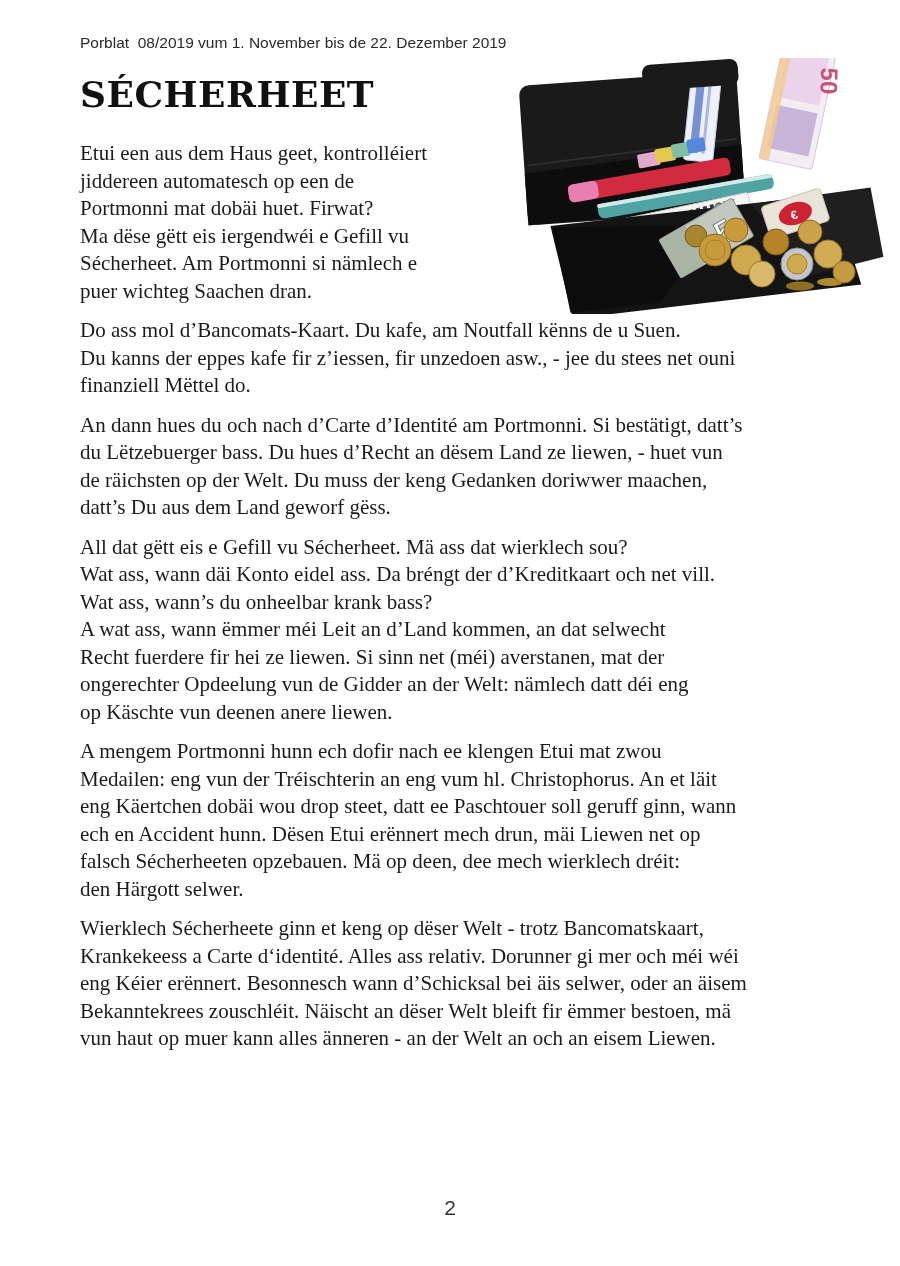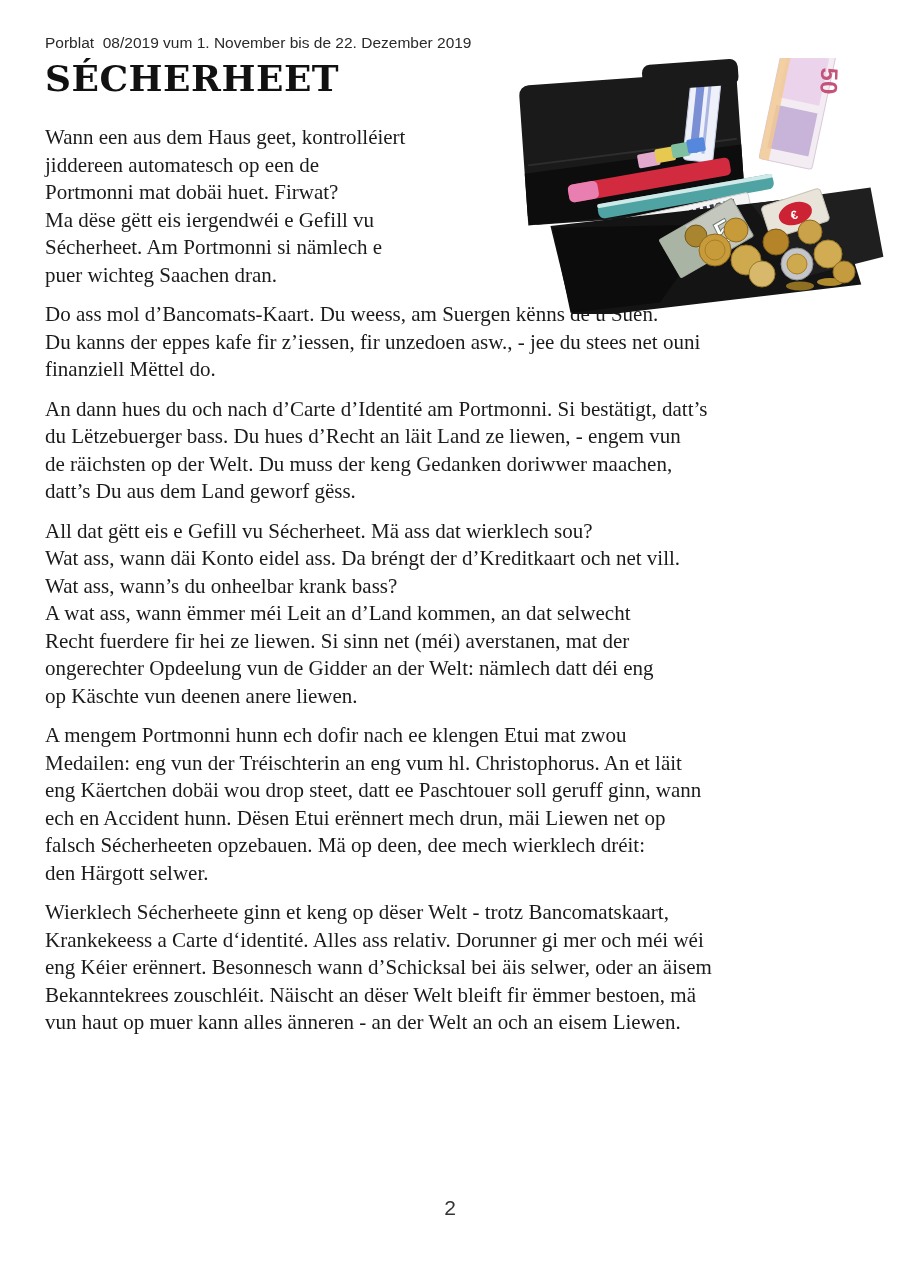--- a/index.html
+++ b/index.html
@@ -6,38 +6,38 @@
   html, body { margin: 0; padding: 0; }
   body {
     width: 900px; height: 1266px;
     background: #ffffff;
     font-family: "Liberation Serif", serif;
     color: #1c1c1c;
     position: relative;
     overflow: hidden;
   }
   .page { position: relative; width: 900px; height: 1266px; background:#fff; }
-  .content { padding: 34px 44px 0 45px; }
+  .content { padding: 34px 44px 0 80px; }
 
   .header-line {
     font-family: "Liberation Sans", sans-serif;
     font-size: 15.5px;
     line-height: 18px;
     color: #2a2a2a;
     white-space: pre;
     margin: 0;
   }
   .page-title {
     font-family: "DejaVu Serif", serif;
     font-weight: 700;
     font-size: 36px;
     line-height: 44px;
     letter-spacing: 0.5px;
     color: #111;
-    margin: 4px 0 24px 0;
+    margin: 20px 0 24px 0;
   }
   p.body-para {
     font-size: 21px;
     line-height: 27.5px;
     margin: 0 0 12px 0;
     white-space: pre-line;
     color: #1b1b1b;
   }
   p.body-para.narrow { max-width: 440px; }
 
@@ -62,31 +62,31 @@
 </head>
 <body>
 
 <div class="page">
   <div class="content">
 
     <p class="header-line">Porblat  08/2019 vum 1. November bis de 22. Dezember 2019</p>
 
     <h1 class="page-title">SÉCHERHEET</h1>
 
-    <p class="body-para narrow">Wann een aus dem Haus geet, kontrolléiert
+    <p class="body-para narrow">Etui een aus dem Haus geet, kontrolléiert
 jiddereen automatesch op een de
 Portmonni mat dobäi huet. Firwat?
 Ma dëse gëtt eis iergendwéi e Gefill vu
 Sécherheet. Am Portmonni si nämlech e
 puer wichteg Saachen dran.</p>
-    <p class="body-para">Do ass mol d’Bancomats-Kaart. Du weess, am Suergen kënns de u Suen.
+    <p class="body-para">Do ass mol d’Bancomats-Kaart. Du kafe, am Noutfall kënns de u Suen.
 Du kanns der eppes kafe fir z’iessen, fir unzedoen asw., - jee du stees net ouni
 finanziell Mëttel do.</p>
     <p class="body-para">An dann hues du och nach d’Carte d’Identité am Portmonni. Si bestätigt, datt’s
-du Lëtzebuerger bass. Du hues d’Recht an läit Land ze liewen, - engem vun
+du Lëtzebuerger bass. Du hues d’Recht an dësem Land ze liewen, - huet vun
 de räichsten op der Welt. Du muss der keng Gedanken doriwwer maachen,
 datt’s Du aus dem Land geworf gëss.</p>
     <p class="body-para">All dat gëtt eis e Gefill vu Sécherheet. Mä ass dat wierklech sou?
 Wat ass, wann däi Konto eidel ass. Da bréngt der d’Kreditkaart och net vill.
 Wat ass, wann’s du onheelbar krank bass?
 A wat ass, wann ëmmer méi Leit an d’Land kommen, an dat selwecht
 Recht fuerdere fir hei ze liewen. Si sinn net (méi) averstanen, mat der
 ongerechter Opdeelung vun de Gidder an der Welt: nämlech datt déi eng
 op Käschte vun deenen anere liewen.</p>
     <p class="body-para">A mengem Portmonni hunn ech dofir nach ee klengen Etui mat zwou

